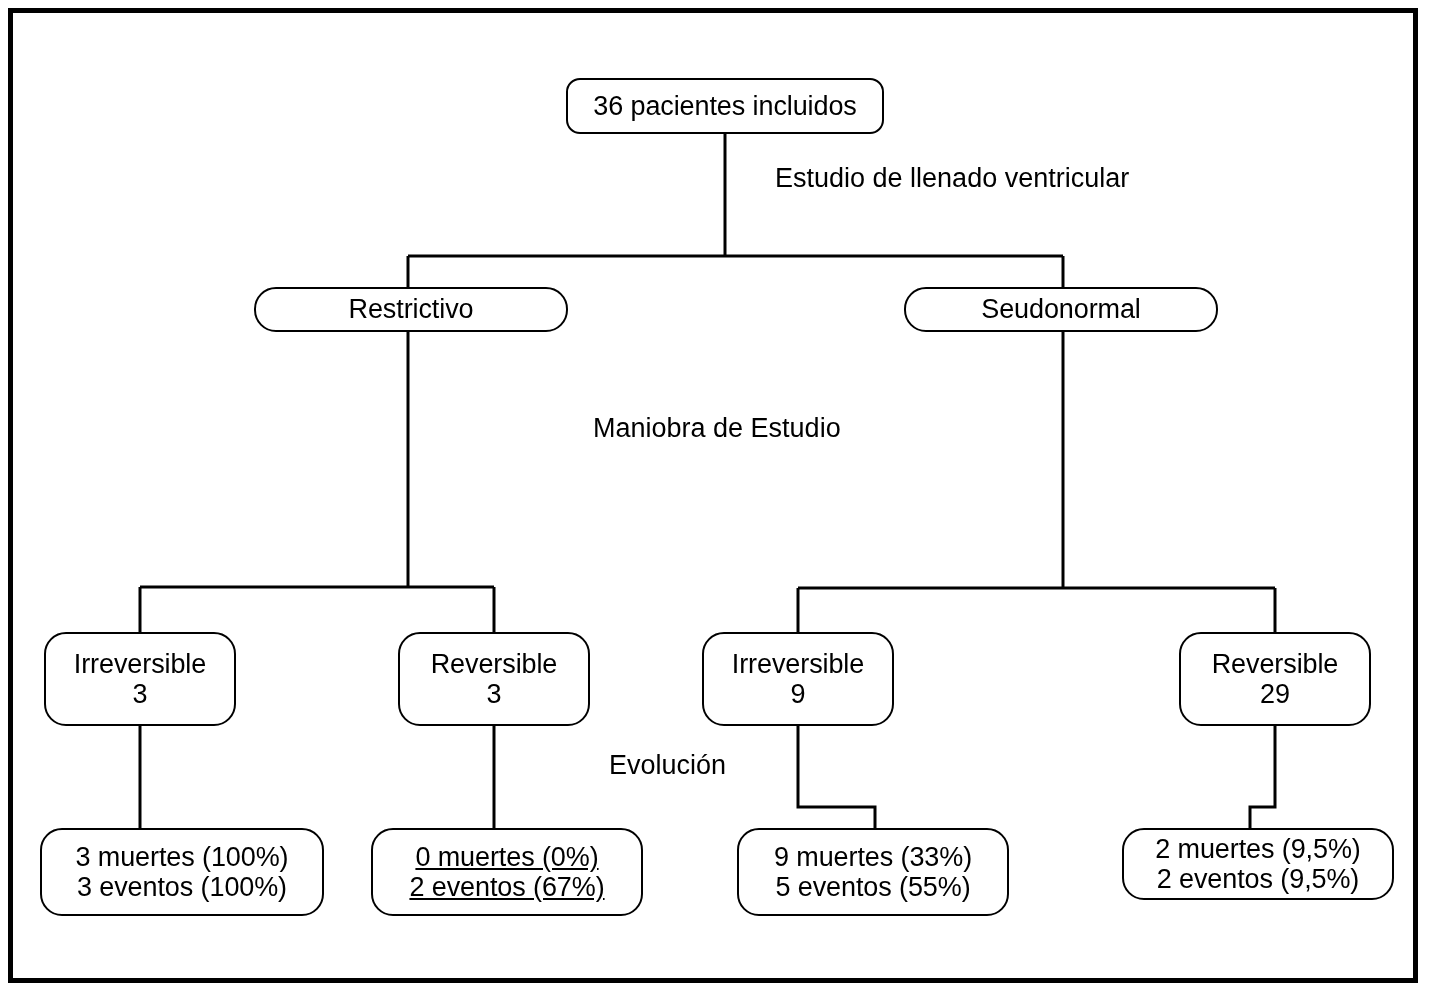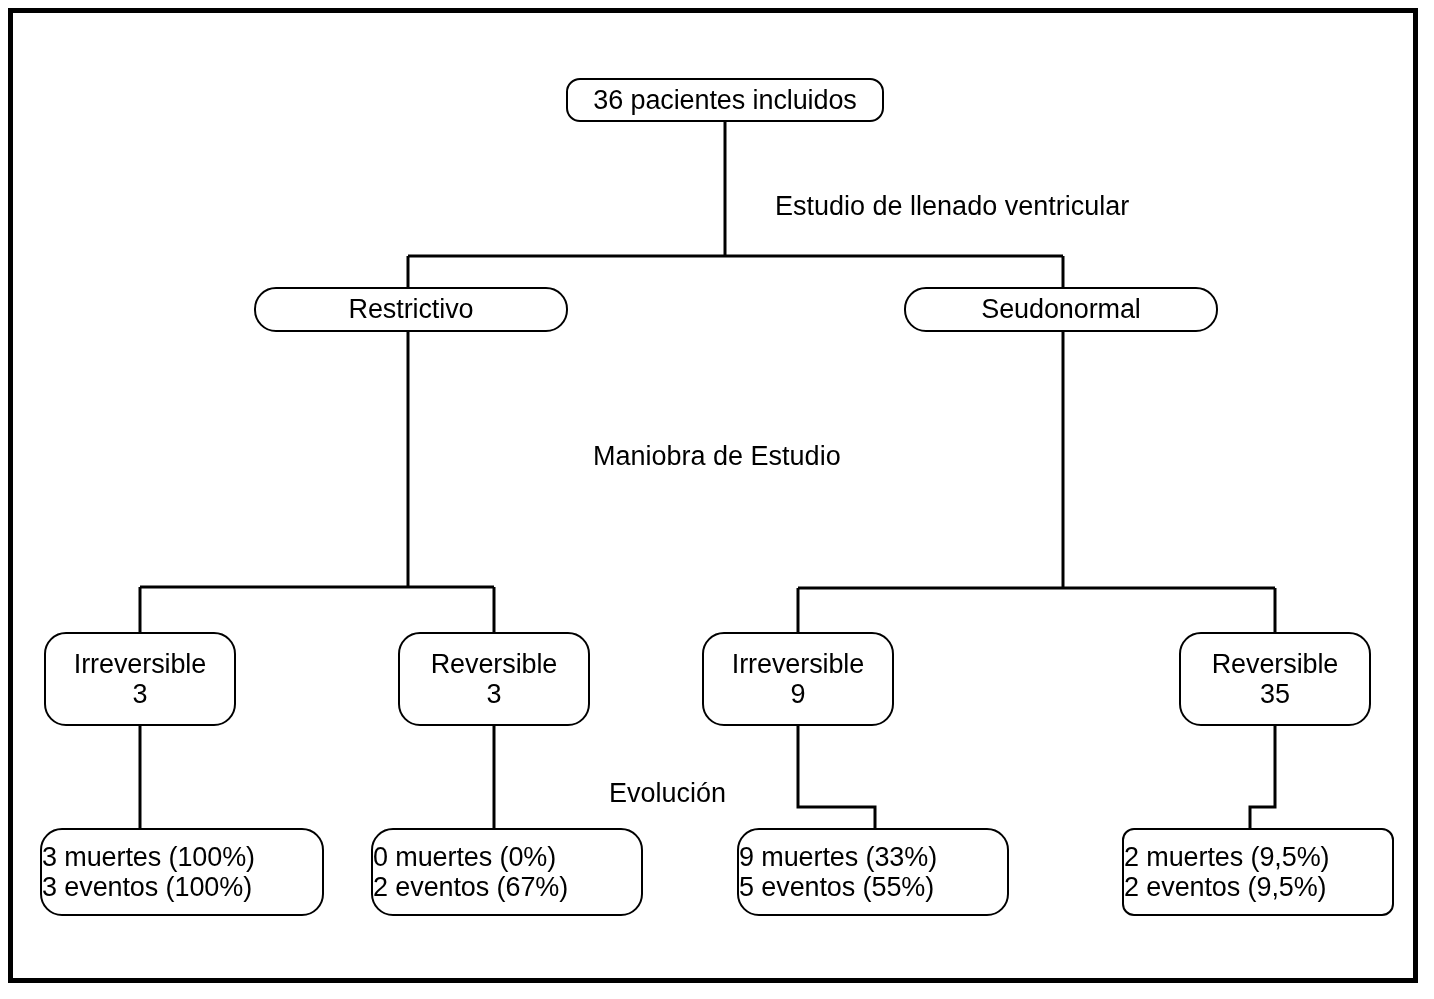--- a/index.html
+++ b/index.html
@@ -40,38 +40,37 @@
     flex-direction: column;
     justify-content: center;
     line-height: 1.12;
     z-index: 3;
   }
   .node.centered {
     align-items: center;
     text-align: center;
   }
   .node.lefted {
-    align-items: flex-start;
+    align-items: center;
     text-align: left;
     padding-left: 0;
   }
   .node-line {
     white-space: nowrap;
     display: block;
     font-family: "Liberation Sans", sans-serif;
     letter-spacing: -0.1px;
   }
   .edge-label {
     position: absolute;
     white-space: nowrap;
     font-family: "Liberation Sans", sans-serif;
     color: #000000;
     z-index: 4;
     background: transparent;
-    margin-top: 28px;
   }
   svg#connectors {
     position: absolute;
     left: 0;
     top: 0;
     width: 1434px;
     height: 999px;
     z-index: 1;
     pointer-events: none;
   }
@@ -102,21 +101,21 @@
       <path d="M 1275 588 L 1275 632"></path>
 
       <path d="M 140 726 L 140 828"></path>
       <path d="M 494 726 L 494 828"></path>
 
       <path d="M 798 726 L 798 807 L 875 807 L 875 828"></path>
       <path d="M 1275 726 L 1275 807 L 1250 807 L 1250 828"></path>
     </g>
   </svg>
 
-  <div class="node centered" style="left:566px; top:78px; width:318px; height:44px; border-radius:14px; font-size:27px;">
+  <div class="node centered" style="left:566px; top:78px; width:318px; height:56px; border-radius:14px; font-size:27px;">
     <span class="node-line">36 pacientes incluidos</span>
   </div>
 
   <div class="edge-label" style="left:775px; top:163px; font-size:27px;">Estudio de llenado ventricular</div>
 
   <div class="node centered" style="left:254px; top:287px; width:314px; height:45px; border-radius:22px; font-size:27px;">
     <span class="node-line">Restrictivo</span>
   </div>
 
   <div class="node centered" style="left:904px; top:287px; width:314px; height:45px; border-radius:22px; font-size:27px;">
@@ -135,38 +134,38 @@
     <span class="node-line">3</span>
   </div>
 
   <div class="node centered" style="left:702px; top:632px; width:192px; height:94px; border-radius:22px; font-size:27px;">
     <span class="node-line">Irreversible</span>
     <span class="node-line">9</span>
   </div>
 
   <div class="node centered" style="left:1179px; top:632px; width:192px; height:94px; border-radius:22px; font-size:27px;">
     <span class="node-line">Reversible</span>
-    <span class="node-line">35</span>
+    <span class="node-line">29</span>
   </div>
 
   <div class="edge-label" style="left:609px; top:750px; font-size:27px;">Evolución</div>
 
   <div class="node lefted" style="left:40px; top:828px; width:284px; height:88px; border-radius:22px; font-size:27px;">
     <span class="node-line">3 muertes (100%)</span>
     <span class="node-line">3 eventos (100%)</span>
   </div>
 
-  <div class="node lefted" style="left:371px; top:828px; width:272px; height:88px; border-radius:22px; font-size:27px;">
+  <div class="node lefted" style="left:371px; top:828px; width:272px; height:88px; border-radius:22px; font-size:27px;text-decoration:underline;">
     <span class="node-line">0 muertes (0%)</span>
     <span class="node-line">2 eventos (67%)</span>
   </div>
 
   <div class="node lefted" style="left:737px; top:828px; width:272px; height:88px; border-radius:22px; font-size:27px;">
     <span class="node-line">9 muertes (33%)</span>
     <span class="node-line">5 eventos (55%)</span>
   </div>
 
-  <div class="node lefted" style="left:1122px; top:828px; width:272px; height:88px; border-radius:12px; font-size:27px;">
+  <div class="node lefted" style="left:1122px; top:828px; width:272px; height:72px; border-radius:22px; font-size:27px;">
     <span class="node-line">2 muertes (9,5%)</span>
     <span class="node-line">2 eventos (9,5%)</span>
   </div>
 
 </div>
 
 </body></html>

